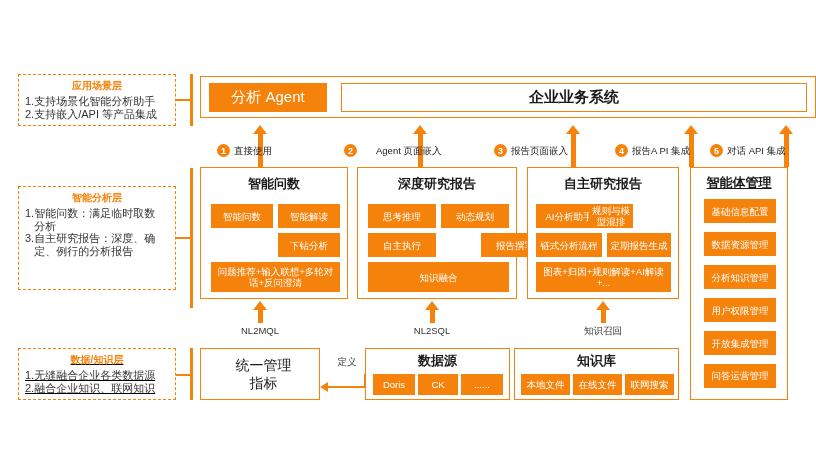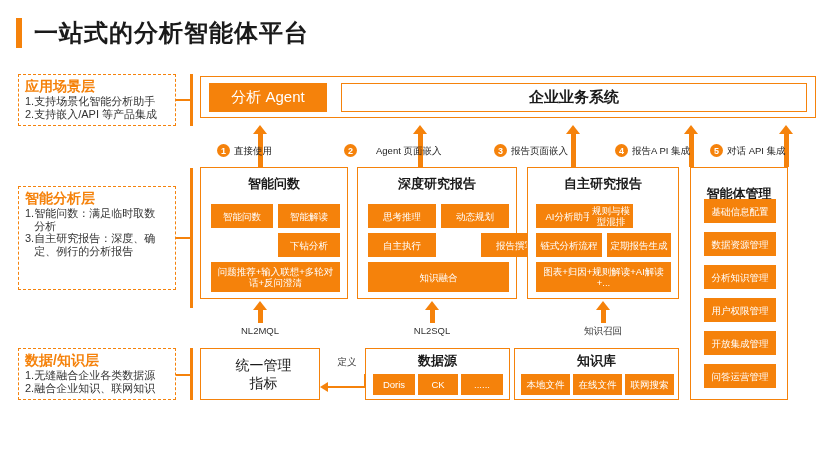--- a/index.html
+++ b/index.html
@@ -10,21 +10,21 @@
   }
   .stage{position:absolute;left:0;top:0;width:816px;height:450px;}
 
   
   .title-wrap{position:absolute;left:16px;top:18px;display:flex;align-items:center;gap:12px;}
   .title-bar{width:6px;height:30px;background:#F5820B;}
   .title-text{font-size:24px;font-weight:bold;color:#1a1a1a;letter-spacing:1px;line-height:30px;}
 
   
   .layer-box{position:absolute;border:1.5px dashed #F5820B;box-sizing:border-box;padding:4px 6px 5px 6px;}
-  .layer-title{font-size:14px;font-weight:bold;color:#F5820B;text-align:left;margin-bottom:2px;line-height:14px;}
+  .layer-title{font-size:10px;font-weight:bold;color:#F5820B;text-align:center;margin-bottom:2px;line-height:14px;}
   .layer-line{font-size:11px;color:#333;line-height:12.5px;white-space:pre-wrap;}
 
   
   .brk-h{position:absolute;height:2px;background:#F5820B;}
   .brk-v{position:absolute;width:2.5px;background:#F5820B;}
 
   
   .card{position:absolute;border:1.5px solid #F5820B;box-sizing:border-box;background:#fff;}
   .card-title{text-align:center;font-size:13px;font-weight:bold;color:#1a1a1a;line-height:16px;}
   .chip{background:#F5820B;color:#fff;font-size:9.5px;display:flex;align-items:center;justify-content:center;
@@ -53,44 +53,40 @@
   .lr-line{position:absolute;height:1.8px;background:#F5820B;}
   .lr-vert{position:absolute;width:1.8px;background:#F5820B;}
   .lr-head{position:absolute;width:0;height:0;border-top:5px solid transparent;border-bottom:5px solid transparent;
            border-right:8px solid #F5820B;}
 </style>
 </head>
 <body>
 
 <div class="stage">
 
-  <div class="title-wrap">
-    <div class="title-bar"></div>
-    <div class="title-text">一站式的分析智能体平台</div>
-  </div>
 
   <div class="layer-box" style="left:18px;top:74px;width:158px;height:52px;">
     <div class="layer-title">应用场景层</div>
     <div class="layer-line">1.支持场景化智能分析助手</div>
     <div class="layer-line">2.支持嵌入/API 等产品集成</div>
   </div>
   <div class="brk-h" style="left:176px;top:99px;width:16px;"></div>
   <div class="brk-v" style="left:190px;top:74px;height:52px;"></div>
 
   <div class="layer-box" style="left:18px;top:186px;width:158px;height:104px;">
     <div class="layer-title">智能分析层</div>
     <div class="layer-line">1.智能问数：满足临时取数
    分析</div>
     <div class="layer-line">3.自主研究报告：深度、确
    定、例行的分析报告</div>
   </div>
   <div class="brk-h" style="left:176px;top:237px;width:16px;"></div>
   <div class="brk-v" style="left:190px;top:168px;height:140px;"></div>
 
-  <div class="layer-box" style="left:18px;top:348px;width:158px;height:52px;">
+  <div class="layer-box" style="left:18px;top:348px;width:158px;height:52px;text-decoration:underline;">
     <div class="layer-title">数据/知识层</div>
     <div class="layer-line">1.无缝融合企业各类数据源</div>
     <div class="layer-line">2.融合企业知识、联网知识</div>
   </div>
   <div class="brk-h" style="left:176px;top:374px;width:16px;"></div>
   <div class="brk-v" style="left:190px;top:348px;height:52px;"></div>
 
   <div class="topband" style="left:200px;top:76px;width:616px;height:42px;">
     <div class="agent-chip" style="left:8px;top:6px;width:118px;height:29px;">分析 Agent</div>
     <div class="biz-box" style="left:140px;top:6px;width:466px;height:29px;">企业业务系统</div>
@@ -151,27 +147,27 @@
   <div class="card" style="left:527px;top:167px;width:152px;height:132px;">
     <div class="card-title" style="margin-top:8px;">自主研究报告</div>
     <div class="chip" style="left:8px;top:36px;width:66px;height:24px;">AI分析助手</div>
     <div class="chip" style="left:61px;top:36px;width:44px;height:24px;">规则与模型混排</div>
     <div class="chip" style="left:8px;top:65px;width:66px;height:24px;">链式分析流程</div>
     <div class="chip" style="left:79px;top:65px;width:64px;height:24px;">定期报告生成</div>
     <div class="chip" style="left:8px;top:94px;width:135px;height:30px;">图表+归因+规则解读+AI解读+...</div>
   </div>
 
   <div class="card" style="left:690px;top:167px;width:98px;height:233px;">
-    <div class="card-title" style="margin-top:18px;text-decoration:underline;">智能体管理</div>
+    <div class="card-title" style="margin-top:7px;text-decoration:underline;">智能体管理</div>
     <div class="chip" style="left:13px;top:31px;width:72px;height:24px;">基础信息配置</div>
     <div class="chip" style="left:13px;top:64px;width:72px;height:24px;">数据资源管理</div>
     <div class="chip" style="left:13px;top:97px;width:72px;height:24px;">分析知识管理</div>
     <div class="chip" style="left:13px;top:130px;width:72px;height:24px;">用户权限管理</div>
     <div class="chip" style="left:13px;top:163px;width:72px;height:24px;">开放集成管理</div>
-    <div class="chip" style="left:13px;top:196px;width:72px;height:24px;">问答运营管理</div>
+    <div class="chip" style="left:13px;top:196px;width:72px;height:24px;font-family:Liberation Mono, monospace;">问答运营管理</div>
   </div>
 
   <div class="arrow-up" style="left:253px;top:301px;width:14px;height:22px;">
     <div class="arrow-head"></div>
     <div class="arrow-stem" style="top:9px;height:13px;"></div>
   </div>
   <div class="conn-label" style="left:225px;top:325px;width:70px;">NL2MQL</div>
 
   <div class="arrow-up" style="left:425px;top:301px;width:14px;height:22px;">
     <div class="arrow-head"></div>

